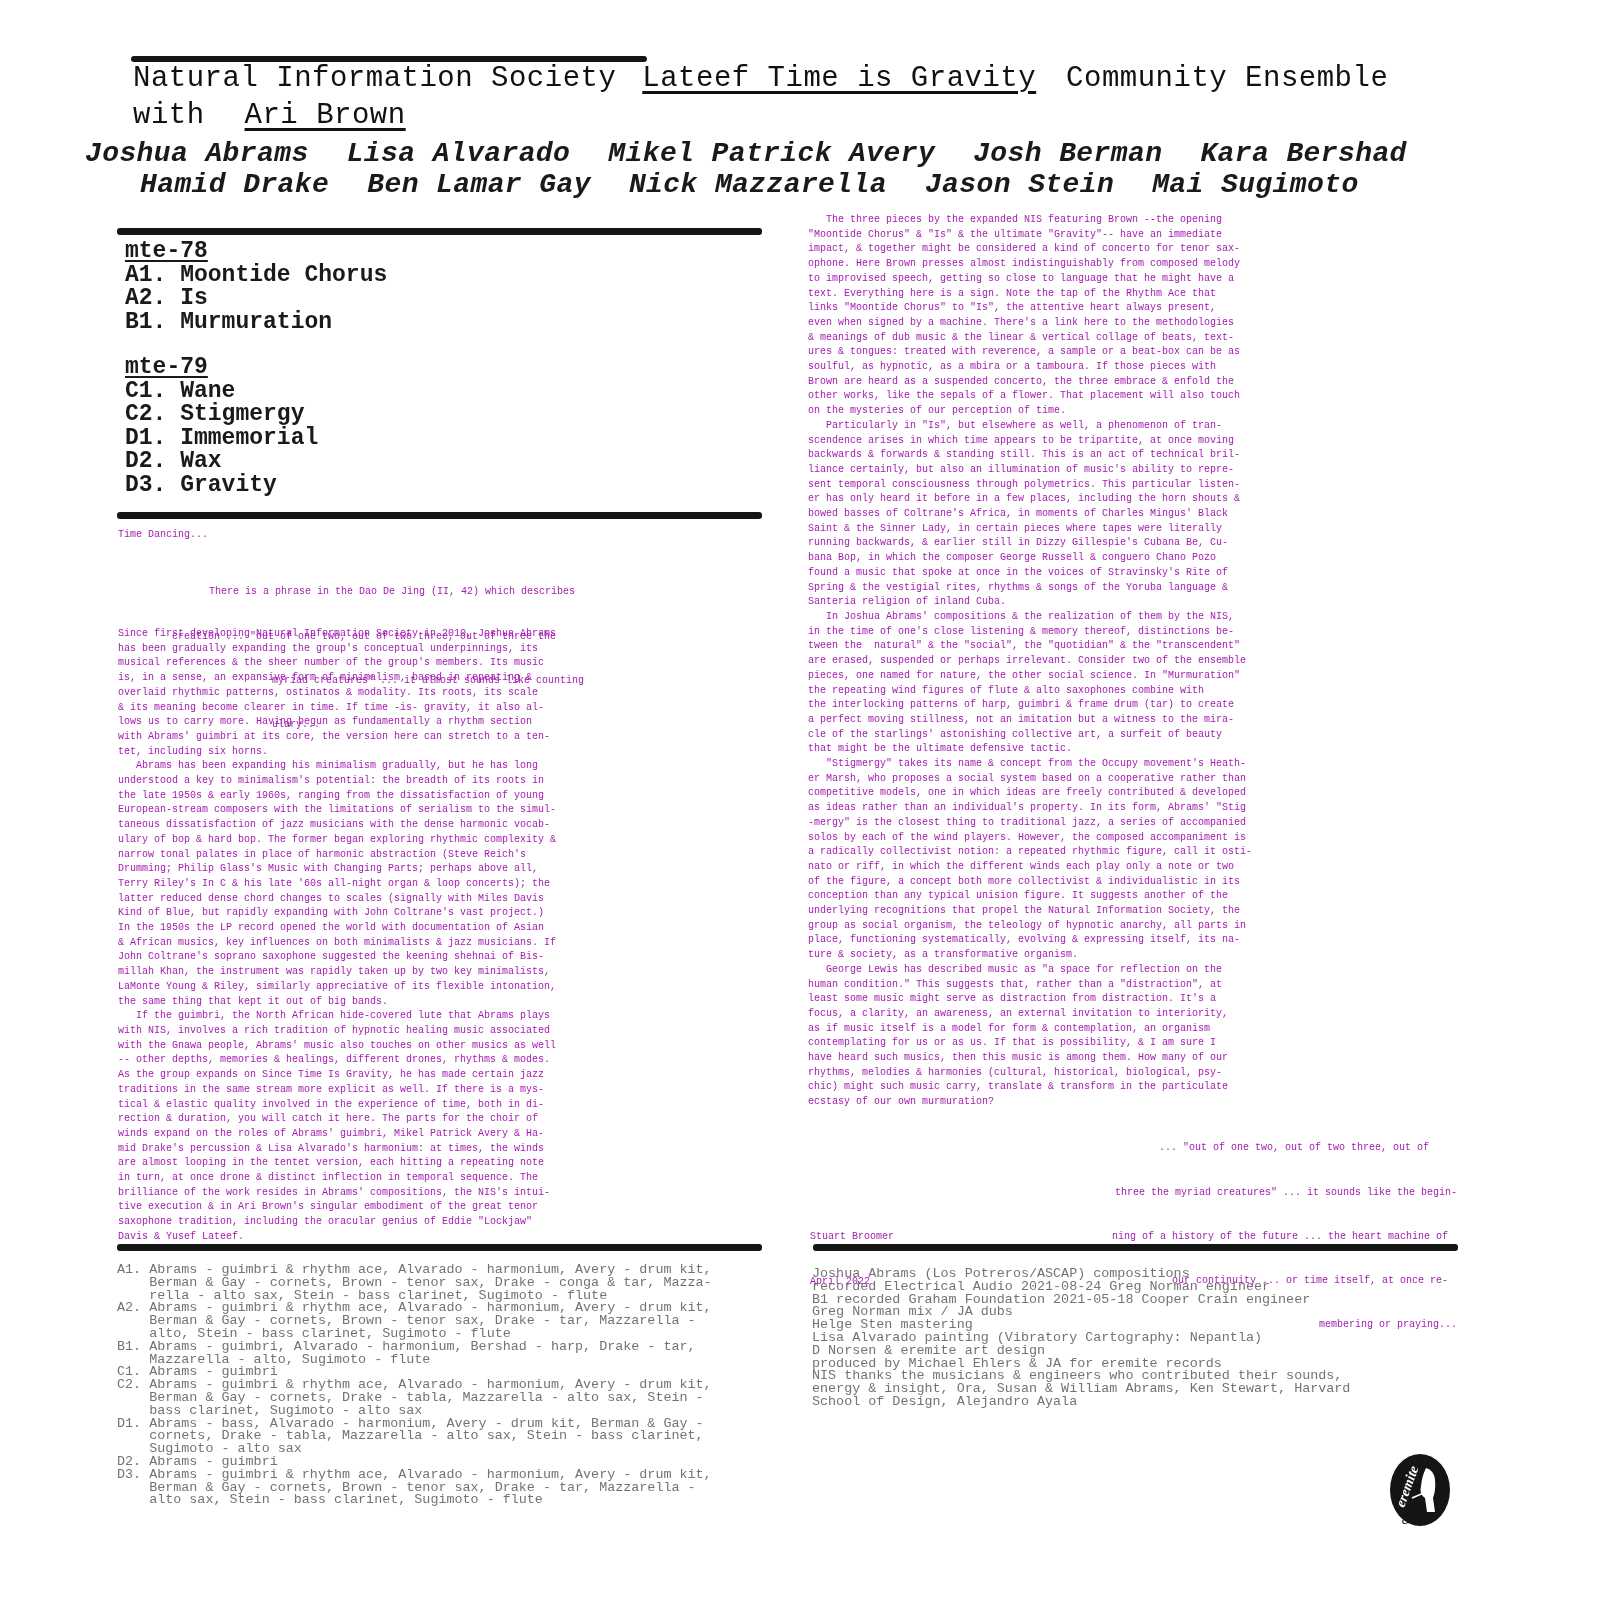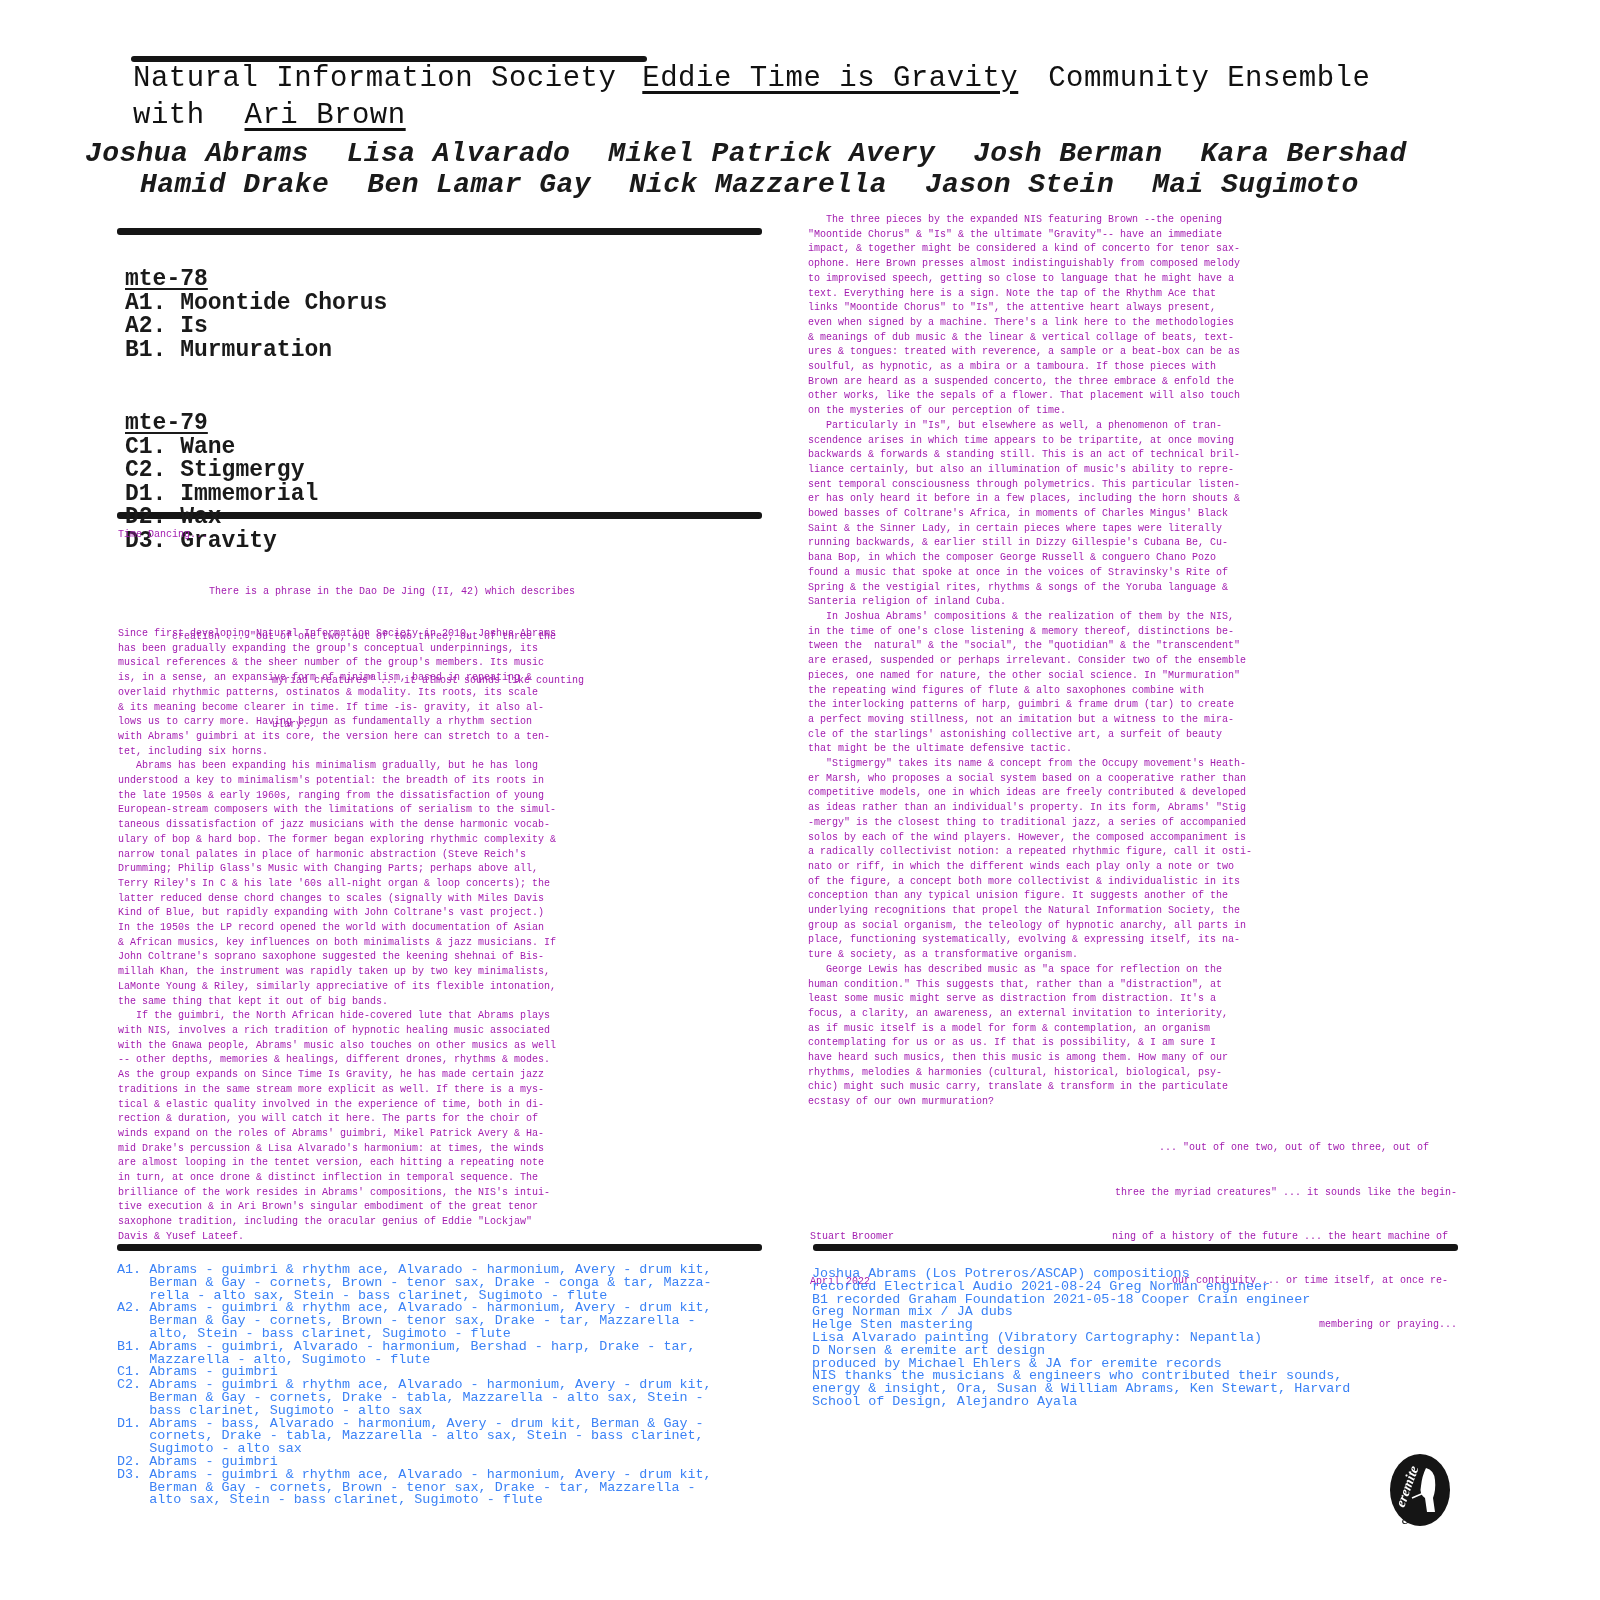--- a/index.html
+++ b/index.html
@@ -4,35 +4,35 @@
 <style>
   html, body { margin:0; padding:0; background:#fff; }
   body { width:1600px; height:1600px; position:relative; overflow:hidden; color:#1a1a1a;
          font-family:"Liberation Mono","DejaVu Sans Mono",monospace; }
   .abs { position:absolute; }
   .rule { position:absolute; height:7px; background:#151515; border-radius:3px; }
   .hdr1 { font-family:"Liberation Mono",monospace; font-size:29px; line-height:37px; letter-spacing:0.5px; white-space:nowrap; color:#111; }
   .u { text-decoration:underline; text-decoration-thickness:3px; text-underline-offset:5px; }
   .names { font-family:"Liberation Mono",monospace; font-weight:bold; font-size:28px; line-height:32px; white-space:nowrap; letter-spacing:0.4px;font-style:italic; }
   .names span { margin-right:38px; }
-  .cat { font-size:23px; font-weight:bold; line-height:24px;margin-top:28px; }
+  .cat { font-size:23px; font-weight:bold; line-height:24px; }
   .cat .u2 { text-decoration:underline; text-decoration-thickness:2px; text-underline-offset:3px; }
   .tracks div { font-size:23px; font-weight:bold; line-height:23.5px; white-space:nowrap; }
   .body { font-size:10px; line-height:14.7px; white-space:pre; color:#a21caf; }
-  .small { font-size:13.4px; line-height:12.8px; white-space:pre; color:#3b82f6; }
+  .small { font-size:13.4px; line-height:12.8px; white-space:pre; color:#737373; }
   .logo { position:absolute; width:60px; height:72px; border-radius:50%; background:#151515; }
 </style>
 </head>
 <body>
 
 <div class="rule" style="left:131px;top:56px;width:516px;height:6px;"></div>
 
 <div class="abs hdr1" style="left:133px;top:60px;">
   <span>Natural Information Society</span>
-  <span class="u" style="margin-left:8px;">Eddie Time is Gravity</span>
+  <span class="u" style="margin-left:8px;">Lateef Time is Gravity</span>
   <span style="margin-left:12px;">Community Ensemble</span>
 </div>
 <div class="abs hdr1" style="left:133px;top:97px;">
   <span>with</span>
   <span class="u" style="margin-left:22px;">Ari Brown</span>
 </div>
 
 <div class="abs names" style="left:85px;top:138px;">
   <span>Joshua Abrams</span><span>Lisa Alvarado</span><span>Mikel Patrick Avery</span><span>Josh Berman</span><span style="margin-right:0">Kara Bershad</span>
 </div>

